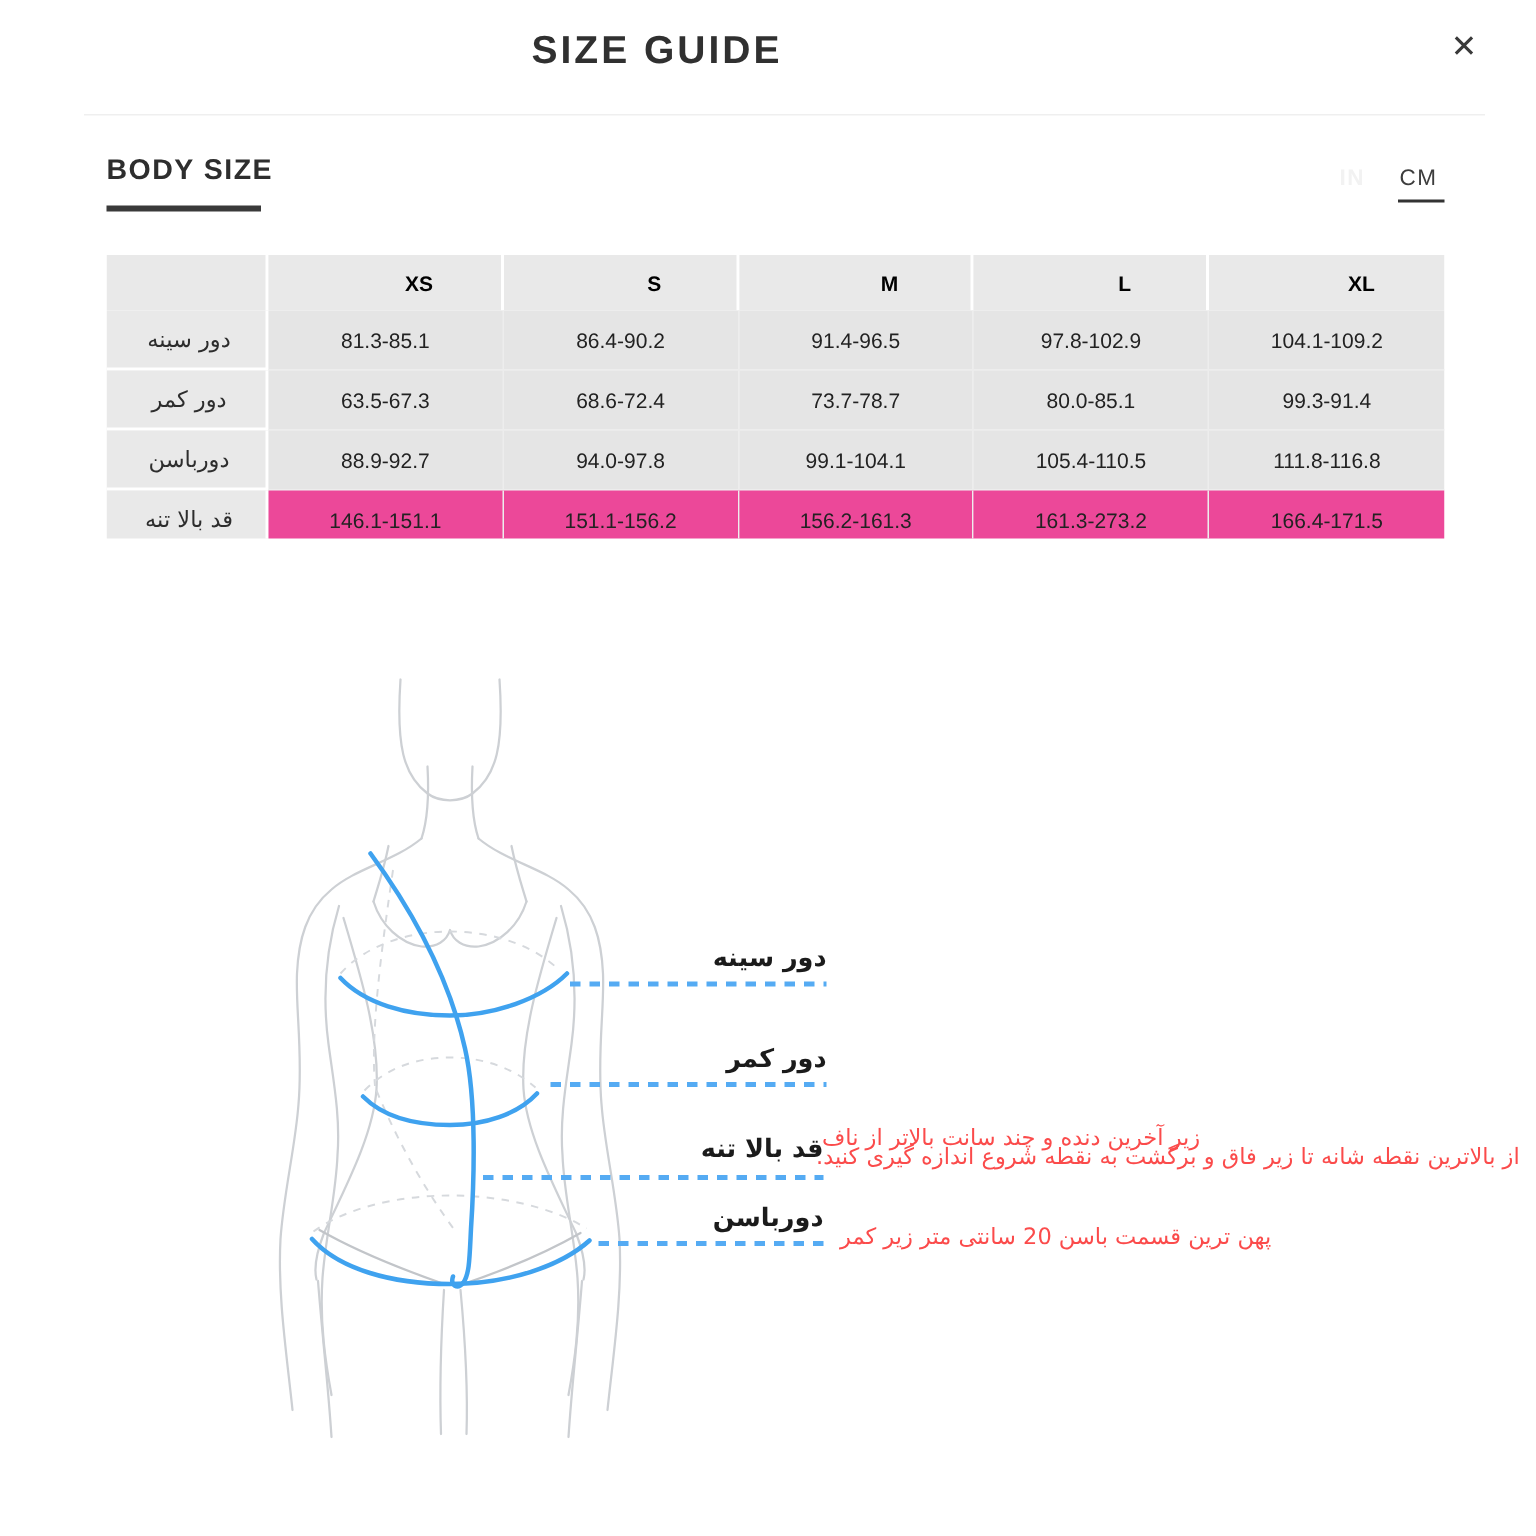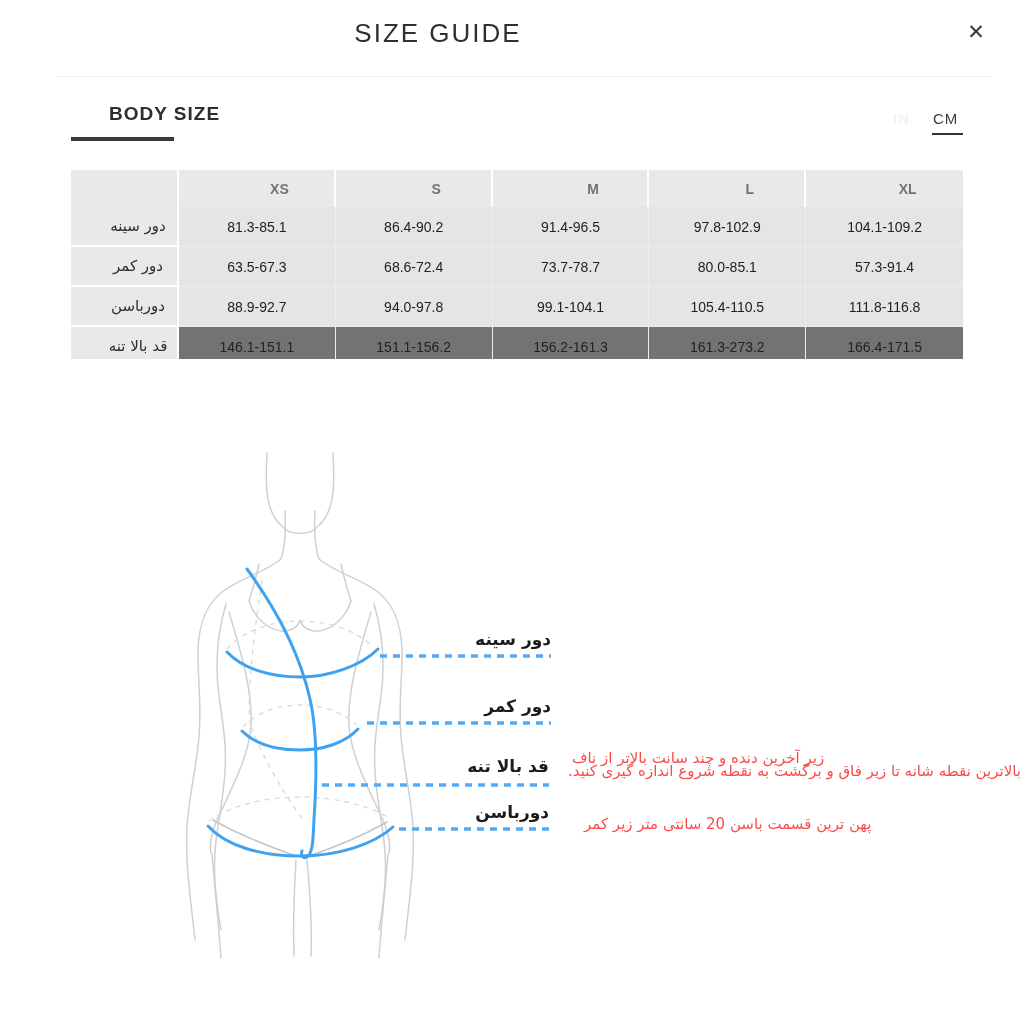--- a/index.html
+++ b/index.html
@@ -1,39 +1,39 @@
 <!DOCTYPE html>
 <html><head>
 <meta charset="utf-8">
 <style>
   * { margin:0; padding:0; box-sizing:border-box; }
   html,body { width:1024px; height:1024px; background:#fff; overflow:hidden; }
   body { font-family:"Liberation Sans", sans-serif; position:relative; }
-  .fa { font-family:"DejaVu Sans", sans-serif; direction:rtl;padding-left:24px; }
+  .fa { font-family:"DejaVu Sans", sans-serif; direction:rtl; }
 
   
   .modal-title {
     position:absolute; top:18px; left:0; width:876px;
-    text-align:center; font-size:26px; font-weight:400;
+    text-align:center; font-size:26px; font-weight:700;
     letter-spacing:2px; color:#303030;
   }
   .close-btn {
     position:absolute; top:18px; right:34px; width:28px; height:28px;
     background:none; border:none; font-size:21px; color:#3a3a3a;
     cursor:pointer; line-height:28px; text-align:center; font-weight:400;
   }
   .header-divider {
     position:absolute; top:76px; left:56px; width:934px; height:1px;
     background:#efefef;
   }
 
   
   .tab-body-size {
     position:absolute; top:103px; left:71px;
-    font-size:19px; font-weight:700; letter-spacing:1px; color:#2e2e2e;margin-left:38px;
+    font-size:19px; font-weight:700; letter-spacing:1px; color:#2e2e2e;
   }
   .tab-underline {
     position:absolute; top:137px; left:71px; width:103px; height:4px;
     background:#3a3a3a;
   }
   .unit-in {
     position:absolute; top:110px; left:893px;
     font-size:15px; letter-spacing:1px; color:#f2f2f2; font-weight:700;
     background:none; border:none; cursor:pointer;
   }
@@ -49,34 +49,34 @@
 
   
   .table-clip {
     position:absolute; top:170px; left:71px; width:892px; height:189px;
     overflow:hidden;
   }
   table.size-table { border-collapse:separate; border-spacing:0; width:892px; table-layout:fixed; }
   .size-table col.lbl { width:108px; }
   .size-table th {
     height:37px; background:#e9e9e9; font-size:14px; font-weight:700;
-    color:#737373; border-right:2px solid #fff; text-align:center;padding-left:46px;
+    color:#000000; border-right:2px solid #fff; text-align:center;padding-left:46px;
   }
   .size-table th:last-child { border-right:none; }
   .size-table td { height:40px; text-align:center; vertical-align:middle; }
   .size-table td.row-label {
     background:#e9e9e9; font-size:15px; color:#2d2d2d;
     border-bottom:2px solid #fff; border-right:2px solid #fff;
   }
   .size-table td.val {
     background:#e5e5e5; font-size:14px; color:#222;
     border-bottom:1px solid #ededed; border-right:1px solid #ededed;
   }
   .size-table td.val:last-child { border-right:none; }
-  .size-table tr.alt td.val { background:#737373; }
+  .size-table tr.alt td.val { background:#ec4899; }
 
   
   .diagram-svg { position:absolute; top:380px; left:0; width:1024px; height:644px; }
   .measure-label {
     position:absolute; font-size:17px; font-weight:700; color:#1b1b1b;
     white-space:nowrap;
   }
   .measure-note {
     position:absolute; font-size:15px; color:#fb4b4b; white-space:nowrap;
   }
@@ -127,21 +127,21 @@
       <td class="val">91.4-96.5</td>
       <td class="val">97.8-102.9</td>
       <td class="val">104.1-109.2</td>
     </tr>
     <tr>
       <td class="row-label fa">دور کمر</td>
       <td class="val">63.5-67.3</td>
       <td class="val">68.6-72.4</td>
       <td class="val">73.7-78.7</td>
       <td class="val">80.0-85.1</td>
-      <td class="val">57.3-91.4</td>
+      <td class="val">99.3-91.4</td>
     </tr>
     <tr>
       <td class="row-label fa">دورباسن</td>
       <td class="val">88.9-92.7</td>
       <td class="val">94.0-97.8</td>
       <td class="val">99.1-104.1</td>
       <td class="val">105.4-110.5</td>
       <td class="val">111.8-116.8</td>
     </tr>
     <tr class="alt">

